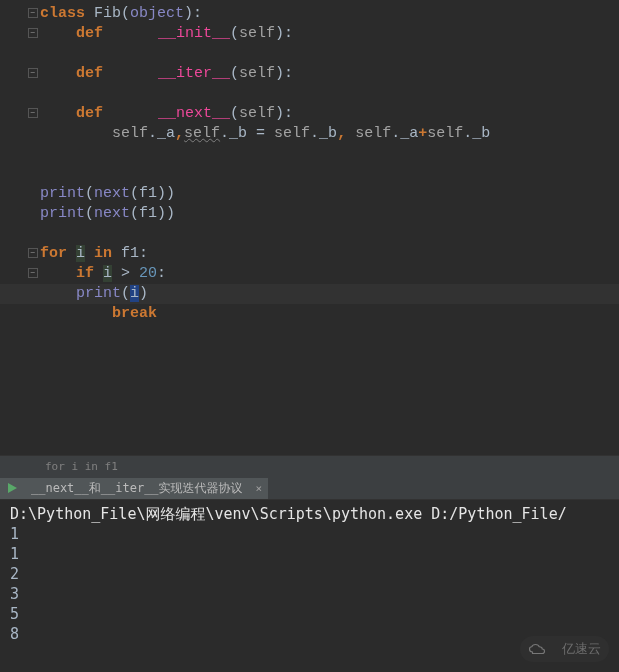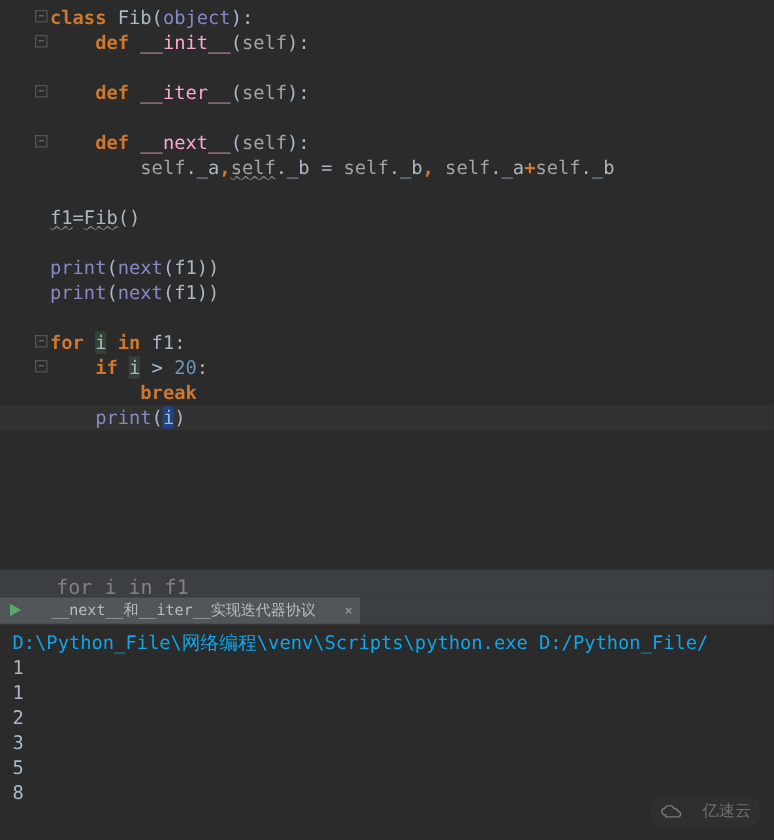--- a/index.html
+++ b/index.html
@@ -39,75 +39,75 @@
       right: 2px;
       top: 4px;
       width: 10px;
       height: 10px;
       border: 1px solid #555;
       font-size: 8px;
       line-height: 8px;
       text-align: center;
       color: #888;
     }
-    .code { flex: 1; }
+    .code { flex: 1; font-family: Liberation Mono, monospace; }
     .kw { color: #cc7832; font-weight: bold; }
     .cls { color: #a9b7c6; }
     .builtin { color: #8888c6; }
-    .magic { color: #f9a8d4; }
+    .magic { color: #ec4899; margin-left: 46px; }
     .param { color: #a3a3a3; }
     .num { color: #6897bb; }
     .op { color: #a9b7c6; }
     .wavy { text-decoration: underline wavy #808080; text-decoration-thickness: 1px; }
     .highlight-var { background: #344134; }
     .current-line { background: #323232; }
     .caret-bg { background: #214283; }
     
     .breadcrumb {
       background: #3c3f41;
       color: #808080;
-      font-size: 16px;
+      font-size: 11px;
       padding: 4px 12px 4px 45px;
       border-top: 1px solid #323232;
       height: 22px;
     }
     
     .tab-bar {
       background: #3c3f41;
       display: flex;
       align-items: center;
       height: 23px;
       border-bottom: 1px solid #323232;
     }
     .tab {
       display: flex;
       align-items: center;
       padding: 2px 6px;
       font-size: 12px;
       color: #bbbbbb;
       background: #515658;
-      gap: 23px;
+      gap: 13px;
     }
     .tab-icon {
       width: 12px; height: 12px;
       display: inline-flex;
       align-items: center;
       justify-content: center;
     }
     .close-x { color: #a0a0a0; font-size: 11px; cursor: pointer; }
     
     .console {
       background: #2b2b2b;
       color: #a9b7c6;
       padding: 4px 10px;
       font-size: 15px;
       line-height: 20px;
       height: 172px;
     }
-    .console-path { color: #0ea5e9; }
+    .console-path { color: #e5e5e5; }
     .console-line { white-space: pre; }
     
     .watermark {
       position: absolute;
       right: 10px;
       bottom: 10px;
       display: flex;
       align-items: center;
       gap: 16px;
       opacity: 0.6;
@@ -125,29 +125,28 @@
 <div class="editor">
   <div id="code-lines">
       <div class="line"><div class="gutter"><div class="fold-marker">−</div></div><div class="code"><span class="kw">class </span><span class="cls">Fib</span><span class="op">(</span><span class="builtin">object</span><span class="op">)</span><span class="op">:</span></div></div>
       <div class="line"><div class="gutter"><div class="fold-marker">−</div></div><div class="code"><span>    </span><span class="kw">def </span><span class="magic">__init__</span><span class="op">(</span><span class="param">self</span><span class="op">)</span><span class="op">:</span></div></div>
       <div class="line"><div class="gutter"></div><div class="code"></div></div>
       <div class="line"><div class="gutter"><div class="fold-marker">−</div></div><div class="code"><span>    </span><span class="kw">def </span><span class="magic">__iter__</span><span class="op">(</span><span class="param">self</span><span class="op">)</span><span class="op">:</span></div></div>
       <div class="line"><div class="gutter"></div><div class="code"></div></div>
       <div class="line"><div class="gutter"><div class="fold-marker">−</div></div><div class="code"><span>    </span><span class="kw">def </span><span class="magic">__next__</span><span class="op">(</span><span class="param">self</span><span class="op">)</span><span class="op">:</span></div></div>
       <div class="line"><div class="gutter"></div><div class="code"><span>        </span><span class="param">self</span><span class="op">._a</span><span class="kw">,</span><span class="param wavy">self</span><span class="op">._b = </span><span class="param">self</span><span class="op">._b</span><span class="kw">, </span><span class="param">self</span><span class="op">._a</span><span class="kw">+</span><span class="param">self</span><span class="op">._b</span></div></div>
       <div class="line"><div class="gutter"></div><div class="code"></div></div>
-      <div class="line"><div class="gutter"></div><div class="code"><span class="wavy">f1</span><span class="op">=</span><span class="cls wavy">Fib</span><span class="op">()</span></div></div>
       <div class="line"><div class="gutter"></div><div class="code"></div></div>
       <div class="line"><div class="gutter"></div><div class="code"><span class="builtin">print</span><span class="op">(</span><span class="builtin">next</span><span class="op">(</span><span class="op">f1</span><span class="op">))</span></div></div>
       <div class="line"><div class="gutter"></div><div class="code"><span class="builtin">print</span><span class="op">(</span><span class="builtin">next</span><span class="op">(</span><span class="op">f1</span><span class="op">))</span></div></div>
       <div class="line"><div class="gutter"></div><div class="code"></div></div>
       <div class="line"><div class="gutter"><div class="fold-marker">−</div></div><div class="code"><span class="kw">for </span><span class="highlight-var">i</span><span> </span><span class="kw">in </span><span class="op">f1</span><span class="op">:</span></div></div>
       <div class="line"><div class="gutter"><div class="fold-marker">−</div></div><div class="code"><span>    </span><span class="kw">if </span><span class="highlight-var">i</span><span class="op"> &gt; </span><span class="num">20</span><span class="op">:</span></div></div>
+      <div class="line current-line"><div class="gutter"></div><div class="code"><span>    </span><span class="builtin">print</span><span class="op">(</span><span class="caret-bg">i</span><span class="op">)</span></div></div>
       <div class="line"><div class="gutter"></div><div class="code"><span>        </span><span class="kw">break</span></div></div>
-      <div class="line current-line"><div class="gutter"></div><div class="code"><span>    </span><span class="builtin">print</span><span class="op">(</span><span class="caret-bg">i</span><span class="op">)</span></div></div>
     </div>
 </div>
 
 <div class="breadcrumb">
   <span>for i in f1</span>
 </div>
 
 <div class="tab-bar">
   <div class="tab">
     <span class="tab-icon">

